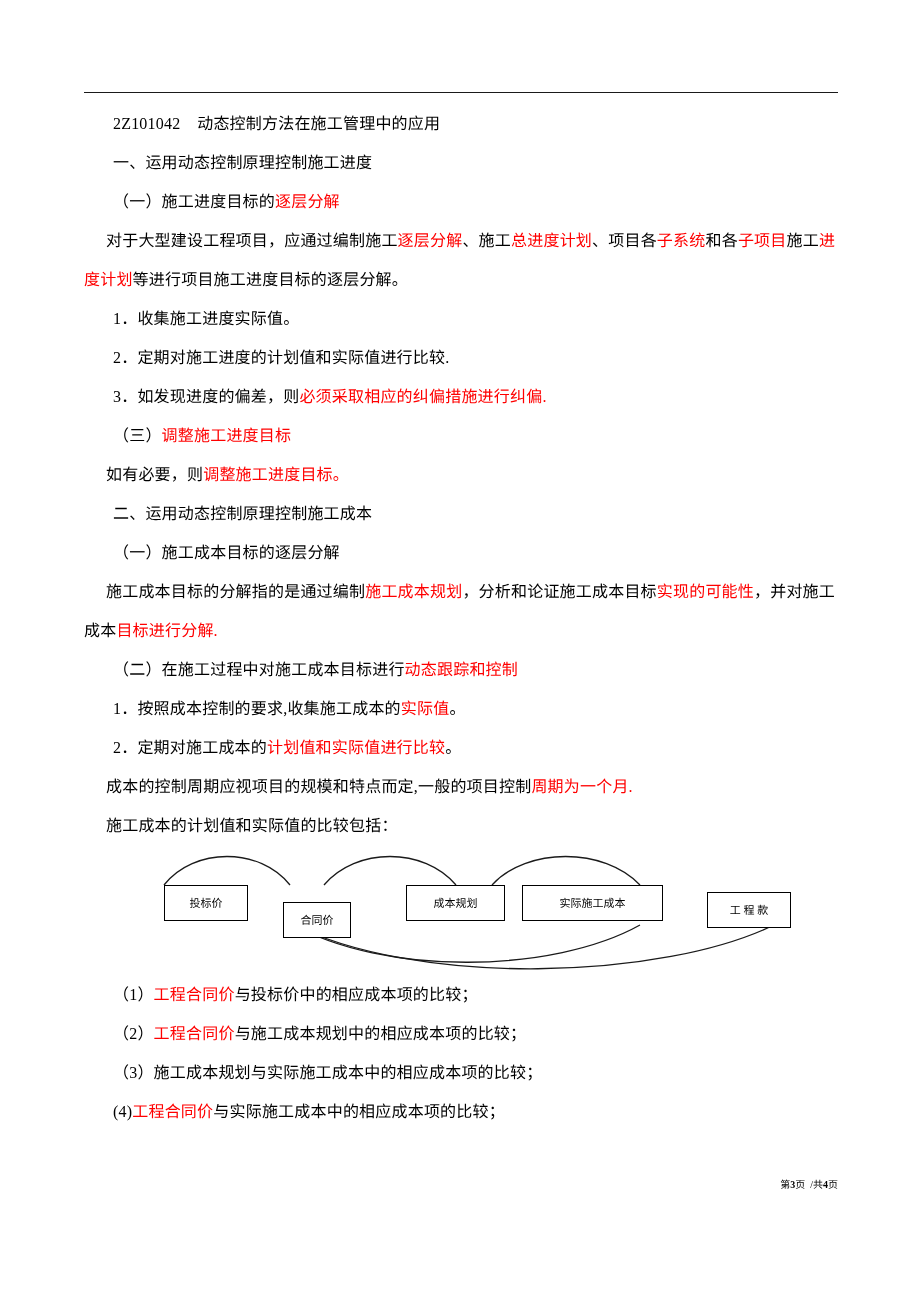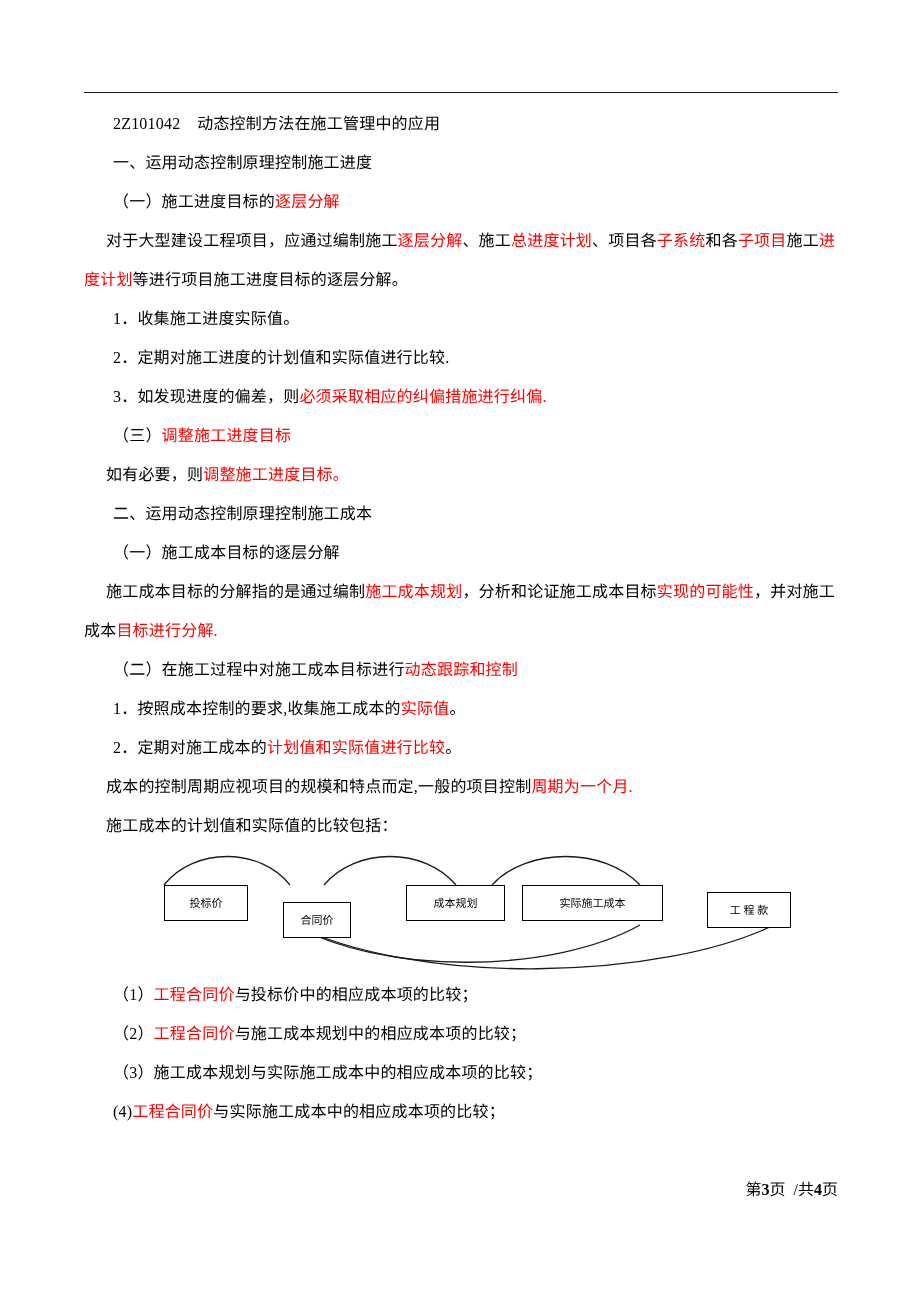--- a/index.html
+++ b/index.html
@@ -86,21 +86,21 @@
     font-family: "Liberation Serif", "DejaVu Serif", serif;
     color: #000;
     z-index: 2;
   }
 
   
   .footer {
     position: absolute;
     right: 82px;
     top: 1176px;
-    font-size: 16px;
+    font-size: 10px;
     font-family: "Liberation Serif", "DejaVu Serif", serif;
     color: #000;
     white-space: pre;
   }
   .footer b { font-weight: bold; }
 </style>
 </head>
 <body>
 
 <div class="page">

